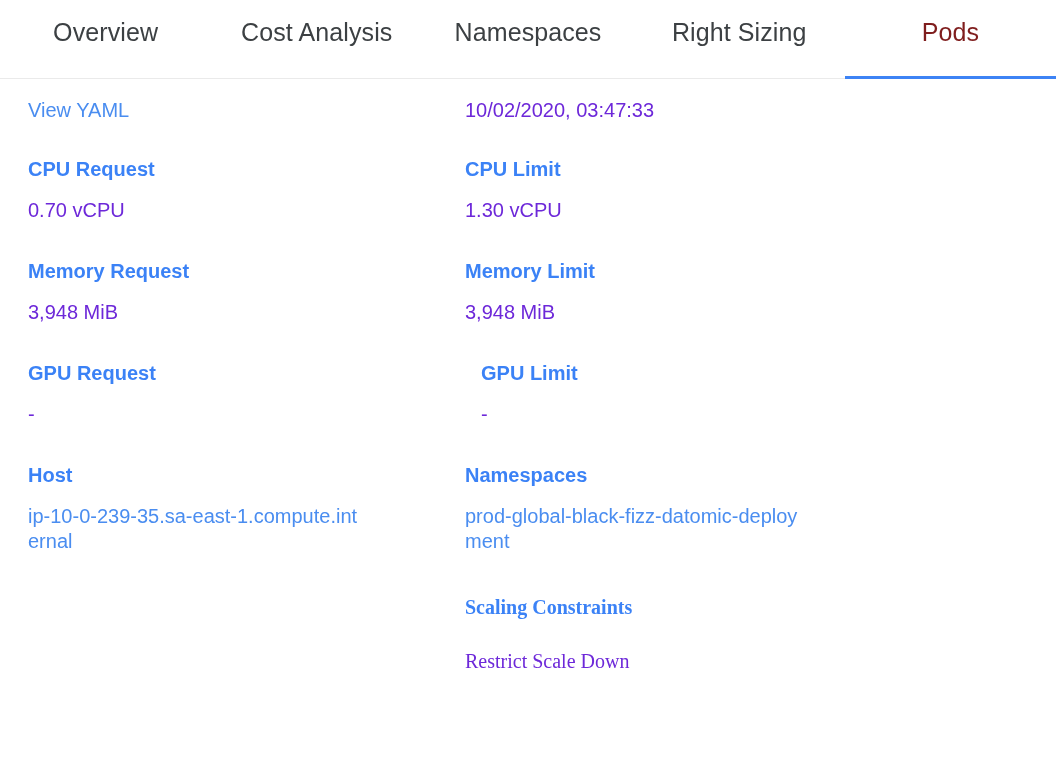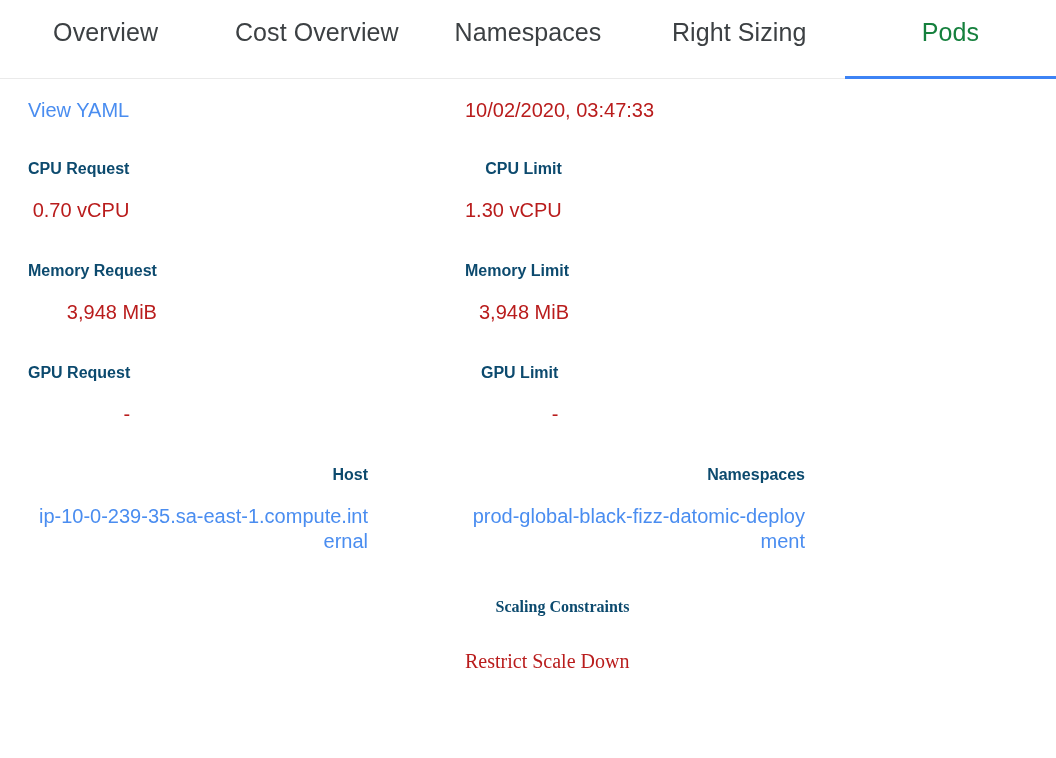--- a/index.html
+++ b/index.html
@@ -37,62 +37,61 @@
 
   .tab-label {
     font-size: 25px;
     line-height: 30px;
     font-weight: 400;
     color: #3c4043;
     white-space: nowrap;
     letter-spacing: 0.1px;
   }
 
-  .tab.active .tab-label { color: #15803d; }
+  .tab.active .tab-label { color: #7f1d1d; }
 
   .tab.active .tab-underline {
     position: absolute;
     left: 0;
     right: 0;
     bottom: 0;
     height: 3px;
     background: #3d83f5;
   }
 
   
   #detail {
     position: relative;
     width: 1056px;
     height: 679px;
     padding: 0;
-    text-align: right;
   }
 
   .col {
     position: absolute;
     top: 0;
   }
   .col-left  { left: 28px;  width: 400px; }
   .col-right { left: 465px; width: 400px; }
 
   .field { margin-bottom: 0; }
 
   .field-label {
-    font-size: 16px;
+    font-size: 20px;
     line-height: 24px;
     font-weight: 700;
-    color: #0c4a6e;
+    color: #3b82f6;
     white-space: nowrap;
   }
 
   .field-value {
     font-size: 20px;
     line-height: 25px;
     font-weight: 400;
-    color: #b91c1c;
+    color: #6d28d9;
     overflow-wrap: break-word;
     word-break: break-all;
   }
 
   .link {
     font-size: 20px;
     line-height: 25px;
     font-weight: 400;
     color: #4a8df0;
     cursor: pointer;
@@ -108,21 +107,21 @@
 </head>
 <body>
 
 <div id="tabbar">
 
   <div class="tab">
     <span class="tab-label">Overview</span>
   </div>
 
   <div class="tab">
-    <span class="tab-label">Cost Overview</span>
+    <span class="tab-label">Cost Analysis</span>
   </div>
 
   <div class="tab">
     <span class="tab-label">Namespaces</span>
   </div>
 
   <div class="tab">
     <span class="tab-label">Right Sizing</span>
   </div>
 

